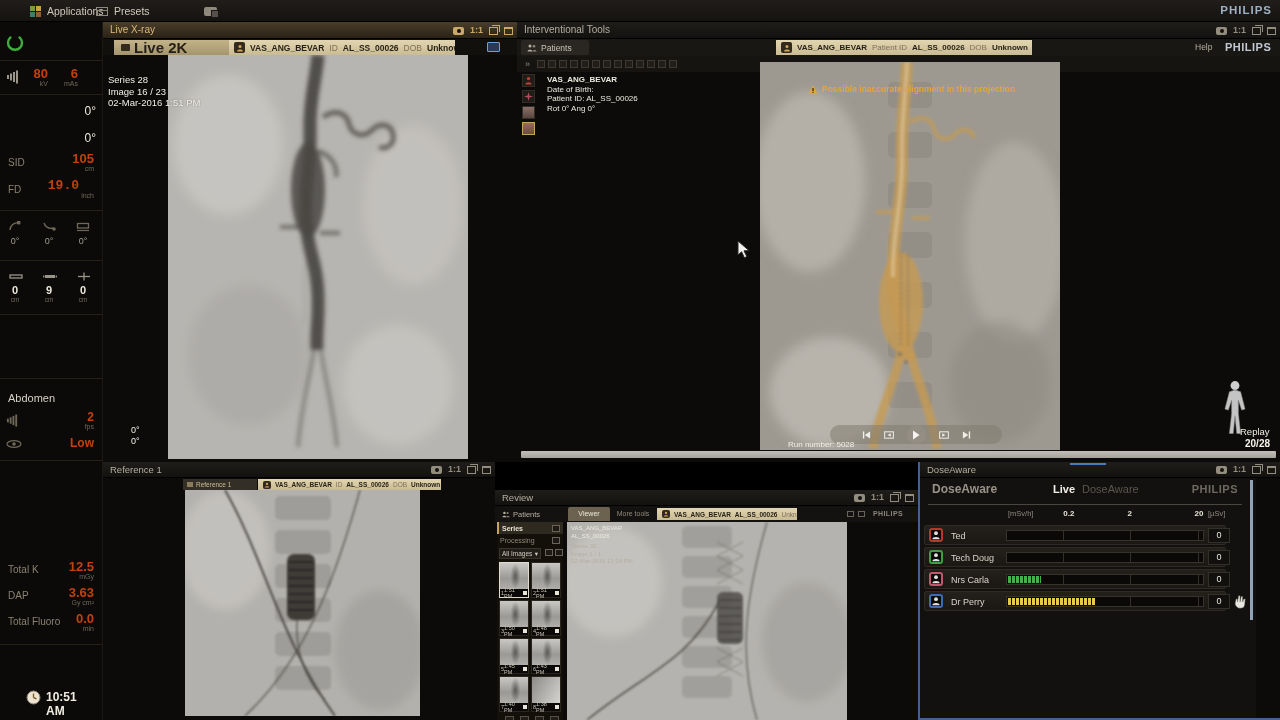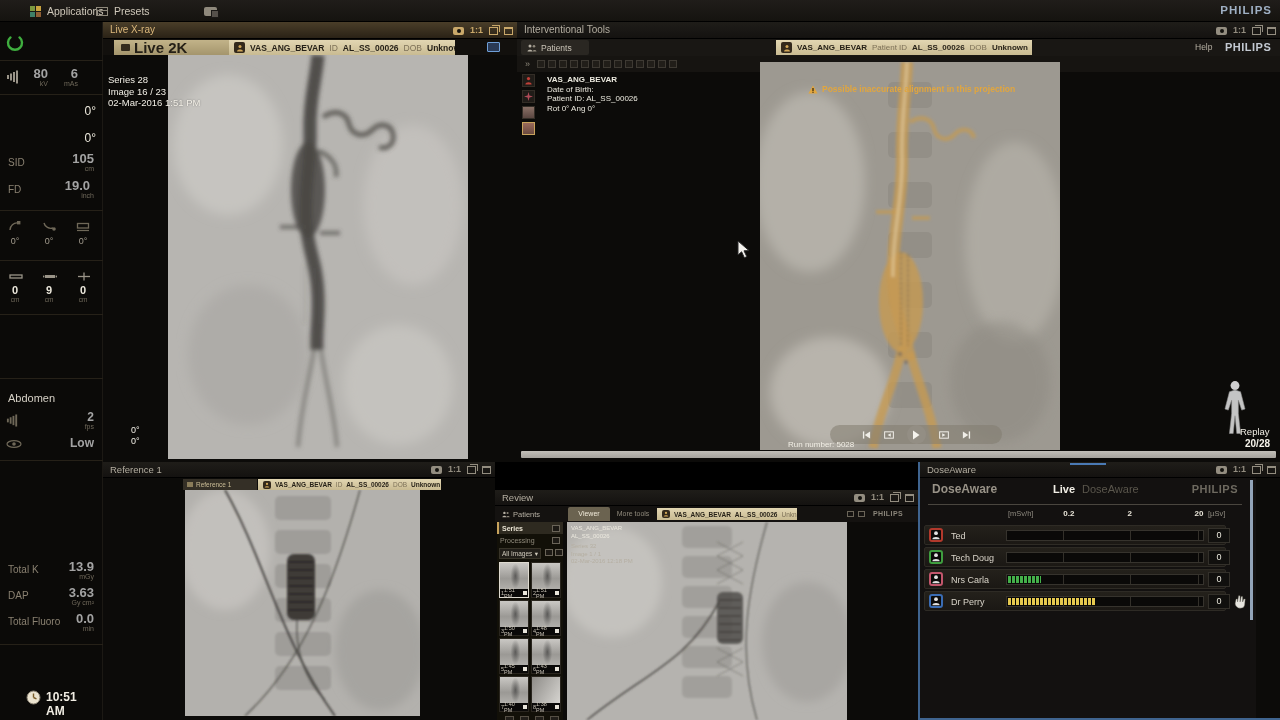--- a/index.html
+++ b/index.html
@@ -16,21 +16,21 @@
   .presets-ic{width:12px;height:9px;border:1px solid #8f897c;position:relative;}
   .presets-ic::before{content:"";position:absolute;left:0;top:2px;right:0;height:1px;background:#8f897c;}
   .snap-ic{width:13px;height:9px;background:#8f897c;border-radius:2px;position:relative;}
   .snap-ic::after{content:"";position:absolute;right:-2px;bottom:-2px;width:6px;height:6px;background:#55504a;border:1px solid #1a1816;}
   .philips-top{position:absolute;right:8px;top:4px;color:#9fb0c4;font-weight:bold;font-size:11.5px;letter-spacing:1px;}
 
   
   #sidebar{position:absolute;left:0;top:22px;width:103px;height:698px;background:#0b0a08;border-right:1px solid #1c1914;}
   .sb-div{position:absolute;left:0;width:103px;height:1px;background:#262118;}
   .sb-lbl{position:absolute;font-size:10px;color:#8a8171;}
-  .sb-val{position:absolute;font-weight:bold;font-size:13px;color:#a3a3a3;text-align:right;}
+  .sb-val{position:absolute;font-weight:bold;font-size:13px;color:#c2410c;text-align:right;}
   .sb-unit{position:absolute;font-size:7px;color:#6f685a;text-align:right;}
   .sb-angle{position:absolute;font-size:12px;color:#ece8dc;text-align:right;width:30px;}
   .sb-small-angle{position:absolute;font-size:9px;color:#a39c8e;text-align:center;width:26px;}
   .sb-ic{position:absolute;color:#9a9488;}
   .sb-ic.dim{color:#6f6858;}
 
   
   .panel{position:absolute;background:#0c0b09;}
   .ptitle{position:absolute;left:0;top:0;right:0;height:17px;background:linear-gradient(#1f1d19,#141210);
           color:#b3ada0;font-size:10px;line-height:16px;padding-left:7px;border-bottom:1px solid #000;}
@@ -194,21 +194,21 @@
     <div class="sb-unit" style="left:24px;top:58px;width:24px;">kV</div>
     <div class="sb-val" style="left:58px;top:44px;width:20px;">6</div>
     <div class="sb-unit" style="left:58px;top:58px;width:20px;">mAs</div>
     <div class="sb-div" style="top:72px;"></div>
     <div class="sb-angle" style="right:6px;top:82px;">0°</div>
     <div class="sb-angle" style="right:6px;top:109px;">0°</div>
     <div class="sb-lbl" style="left:8px;top:135px;">SID</div>
     <div class="sb-val" style="right:8px;top:129px;width:40px;">105</div>
     <div class="sb-unit" style="right:8px;top:143px;width:40px;">cm</div>
     <div class="sb-lbl" style="left:8px;top:162px;">FD</div>
-    <div class="sb-val" style="right:12px;top:156px;width:46px;">19.0</div>
+    <div class="sb-val" style="right:23px;top:156px;width:46px;font-family:Liberation Mono, monospace;">19.0</div>
     <div class="sb-unit" style="right:8px;top:170px;width:46px;">inch</div>
     <div class="sb-div" style="top:188px;"></div>
 
     <div class="sb-ic dim" style="left:8px;top:198px;">
       <svg width="14" height="12" viewBox="0 0 14 12">
           <path d="M2,10 A7,7 0 0,1 10,3" fill="none" stroke="currentColor" stroke-width="1.4"></path>
           <rect x="9" y="1" width="3.4" height="3.4" fill="currentColor"></rect>
         </svg>
     </div>
     <div class="sb-ic dim" style="left:42px;top:198px;">
@@ -269,21 +269,21 @@
     <div class="sb-ic dim" style="left:6px;top:418px;">
       <svg width="16" height="8" viewBox="0 0 16 8">
           <ellipse cx="8" cy="4" rx="7" ry="3.4" fill="none" stroke="currentColor" stroke-width="1.2"></ellipse>
           <circle cx="8" cy="4" r="1.8" fill="currentColor"></circle>
         </svg>
     </div>
     <div class="sb-val" style="right:8px;top:414px;width:40px;font-size:12px;">Low</div>
     <div class="sb-div" style="top:438px;"></div>
 
     <div class="sb-lbl" style="left:8px;top:542px;">Total K</div>
-    <div class="sb-val" style="right:8px;top:537px;width:40px;">13.9</div>
+    <div class="sb-val" style="right:8px;top:537px;width:40px;">12.5</div>
     <div class="sb-unit" style="right:8px;top:551px;width:40px;">mGy</div>
     <div class="sb-lbl" style="left:8px;top:568px;">DAP</div>
     <div class="sb-val" style="right:8px;top:563px;width:44px;">3.63</div>
     <div class="sb-unit" style="right:8px;top:577px;width:44px;">Gy cm²</div>
     <div class="sb-lbl" style="left:8px;top:594px;">Total Fluoro</div>
     <div class="sb-val" style="right:8px;top:589px;width:36px;">0.0</div>
     <div class="sb-unit" style="right:8px;top:603px;width:36px;">min</div>
     <div class="sb-div" style="top:622px;"></div>
 
     <div class="sb-ic" style="left:26px;top:668px;">

